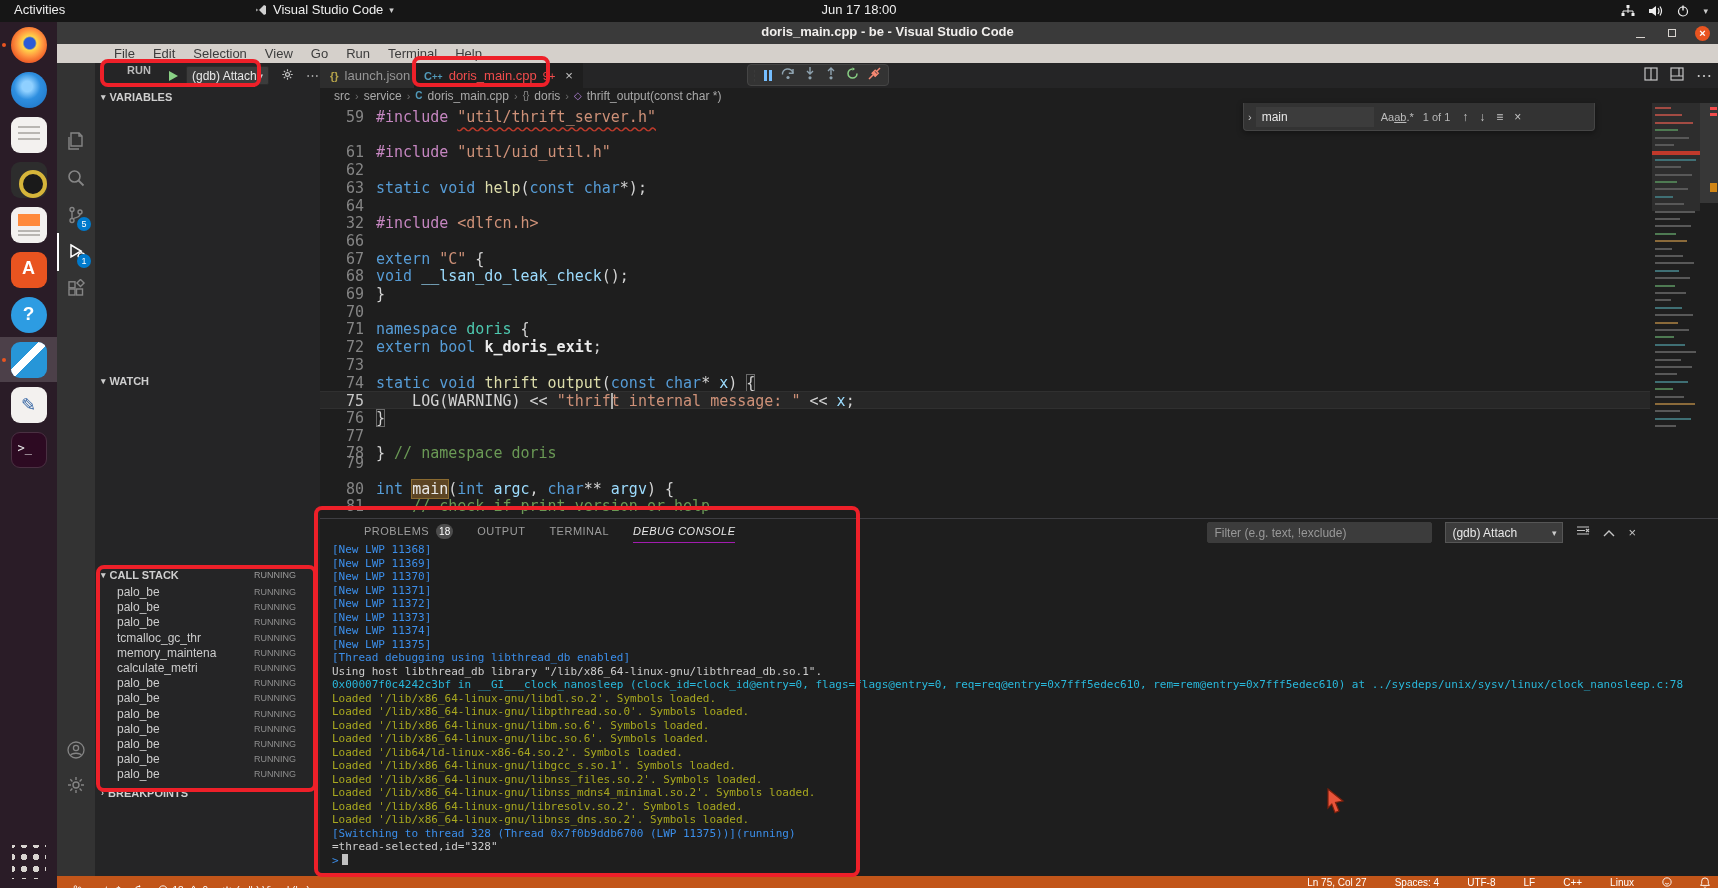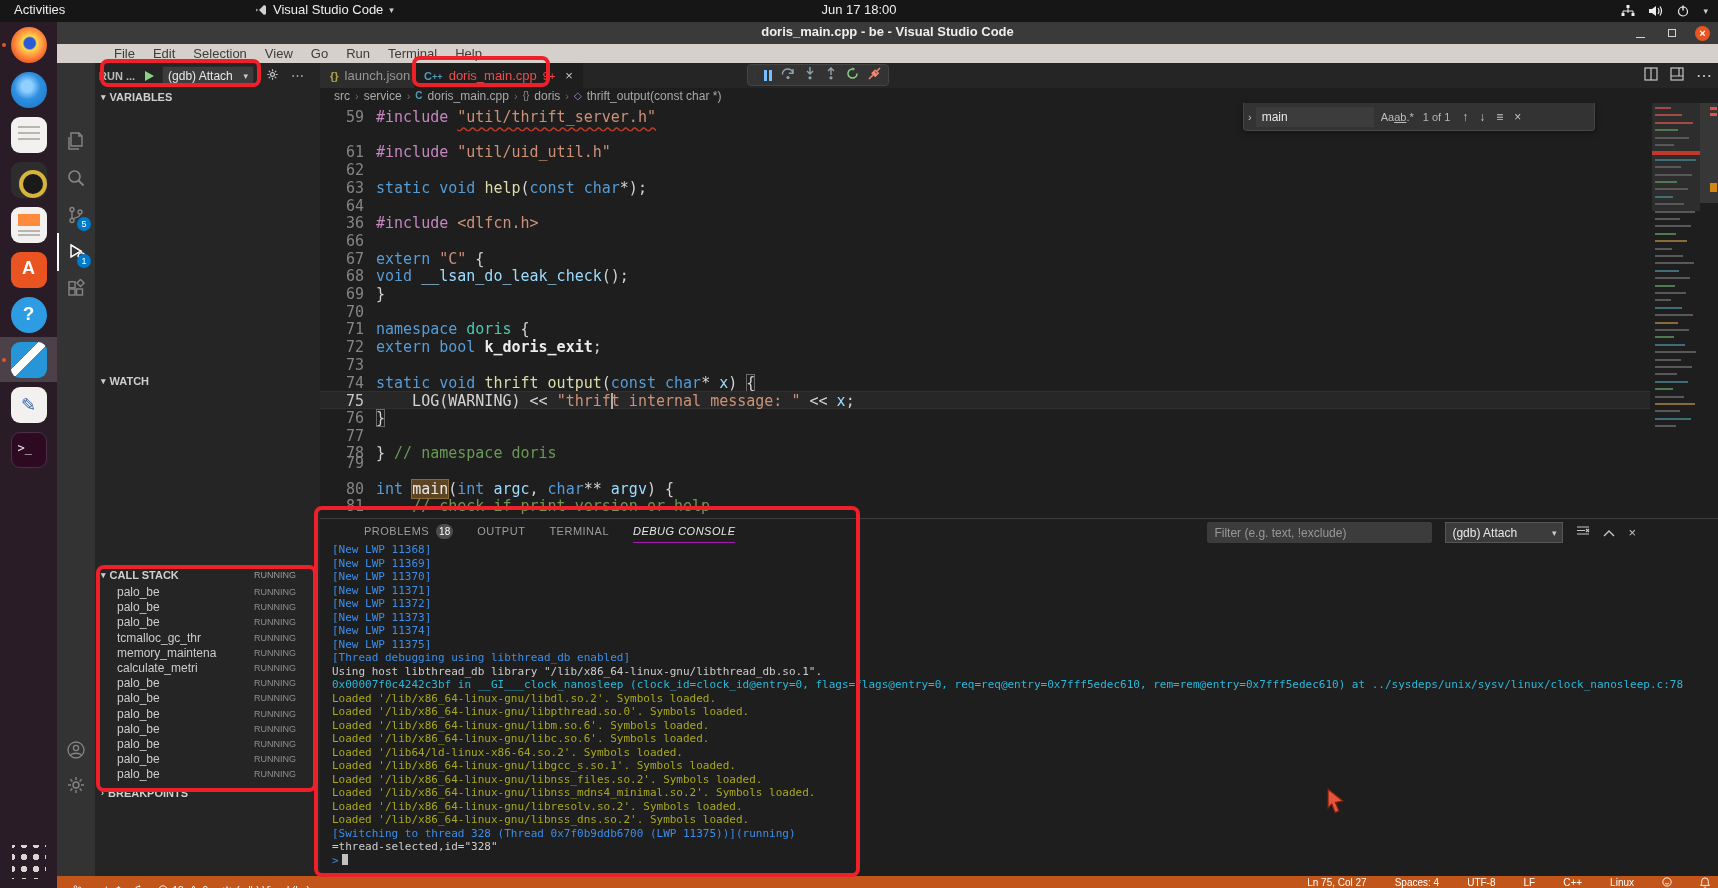--- a/index.html
+++ b/index.html
@@ -57,21 +57,21 @@
 
   
   .activitybar { position:absolute; left:57px; top:63px; width:38px; height:813px; background:#333333; z-index:2; }
   .ab-icon { position:absolute; left:0; width:38px; height:38px; display:flex; align-items:center; justify-content:center; color:#858585; }
   .ab-icon.active { color:#ffffff; border-left:2px solid #ffffff; }
   .ab-badge { position:absolute; right:4px; bottom:3px; min-width:14px; height:14px; border-radius:8px; background:#007acc; color:#fff; font-size:9px; line-height:14px; text-align:center; padding:0 2px; }
 
   
   .sidebar { position:absolute; left:95px; top:63px; width:225px; height:813px; background:#252526; color:#cccccc; z-index:2; }
   .run-row { position:absolute; left:0; top:0; width:225px; height:25px; display:flex; align-items:center; }
-  .run-label { font-size:11px; font-weight:bold; color:#bbbbbb; margin-left:4px; }
+  .run-label { font-size:11px; font-weight:bold; color:#bbbbbb; margin-left:32px; }
   .play-btn { width:0; height:0; border-left:9px solid #89d185; border-top:5px solid transparent; border-bottom:5px solid transparent; margin-left:10px; }
   .config-select { margin-left:8px; width:92px; height:19px; background:#3c3c3c; border:1px solid #2b2b2b; border-radius:2px; color:#e8e8e8; font-size:12px; display:flex; align-items:center; justify-content:space-between; padding:0 5px; }
   .run-gear { margin-left:12px; color:#c5c5c5; }
   .run-more { margin-left:12px; color:#c5c5c5; font-size:13px; letter-spacing:1px; }
   .section-h { position:absolute; left:0; width:225px; height:18px; font-size:11px; font-weight:bold; color:#cfcfcf; display:flex; align-items:center; }
   .section-h .chev { margin:0 4px 0 6px; font-size:9px; color:#cccccc; }
   .section-h .right-badge { position:absolute; right:24px; font-size:9px; font-weight:normal; color:#9b9b9b; }
   .callstack-rows { position:absolute; left:0; top:522px; width:225px; height:200px; }
   .cs-row { position:absolute; left:0; width:225px; height:15px; font-size:12px; color:#cccccc; }
   .cs-row .cs-name { position:absolute; left:22px; top:0; }
@@ -467,21 +467,21 @@
       <span class="bc-ico-method">◇</span>
       <span>thrift_output(const char *)</span>
     </div>
 
   <div class="code-area">
       <div class="code-line" style="top: 5px;"><span class="lnum">59</span><span class="ltxt"><span class="tk-inc">#include</span><span class="tk-def"> </span><span class="tk-strw">"util/thrift_server.h"</span></span></div>
       <div class="code-line" style="top: 40.4px;"><span class="lnum">61</span><span class="ltxt"><span class="tk-inc">#include</span><span class="tk-def"> </span><span class="tk-str">"util/uid_util.h"</span></span></div>
       <div class="code-line" style="top: 58.1px;"><span class="lnum">62</span><span class="ltxt"></span></div>
       <div class="code-line" style="top: 75.8px;"><span class="lnum">63</span><span class="ltxt"><span class="tk-kw">static</span><span class="tk-def"> </span><span class="tk-kw">void</span><span class="tk-def"> </span><span class="tk-fn">help</span><span class="tk-def">(</span><span class="tk-kw">const</span><span class="tk-def"> </span><span class="tk-kw">char</span><span class="tk-def">*);</span></span></div>
       <div class="code-line" style="top: 93.5px;"><span class="lnum">64</span><span class="ltxt"></span></div>
-      <div class="code-line" style="top: 111.2px;"><span class="lnum">36</span><span class="ltxt"><span class="tk-inc">#include</span><span class="tk-def"> </span><span class="tk-str">&lt;dlfcn.h&gt;</span></span></div>
+      <div class="code-line" style="top: 111.2px;"><span class="lnum">32</span><span class="ltxt"><span class="tk-inc">#include</span><span class="tk-def"> </span><span class="tk-str">&lt;dlfcn.h&gt;</span></span></div>
       <div class="code-line" style="top: 128.9px;"><span class="lnum">66</span><span class="ltxt"></span></div>
       <div class="code-line" style="top: 146.6px;"><span class="lnum">67</span><span class="ltxt"><span class="tk-kw">extern</span><span class="tk-def"> </span><span class="tk-str">"C"</span><span class="tk-def"> {</span></span></div>
       <div class="code-line" style="top: 164.3px;"><span class="lnum">68</span><span class="ltxt"><span class="tk-kw">void</span><span class="tk-def"> </span><span class="tk-var">__lsan_do_leak_check</span><span class="tk-def">();</span></span></div>
       <div class="code-line" style="top: 182px;"><span class="lnum">69</span><span class="ltxt"><span class="tk-def">}</span></span></div>
       <div class="code-line" style="top: 199.7px;"><span class="lnum">70</span><span class="ltxt"></span></div>
       <div class="code-line" style="top: 217.4px;"><span class="lnum">71</span><span class="ltxt"><span class="tk-kw">namespace</span><span class="tk-def"> </span><span class="tk-ns">doris</span><span class="tk-def"> {</span></span></div>
       <div class="code-line" style="top: 235.1px;"><span class="lnum">72</span><span class="ltxt"><span class="tk-kw">extern</span><span class="tk-def"> </span><span class="tk-kw">bool</span><span class="tk-def"> </span><span class="tk-gvar">k_doris_exit</span><span class="tk-def">;</span></span></div>
       <div class="code-line" style="top: 252.8px;"><span class="lnum">73</span><span class="ltxt"></span></div>
       <div class="code-line" style="top: 270.5px;"><span class="lnum">74</span><span class="ltxt"><span class="tk-kw">static</span><span class="tk-def"> </span><span class="tk-kw">void</span><span class="tk-def"> </span><span class="tk-fn">thrift_output</span><span class="tk-def">(</span><span class="tk-kw">const</span><span class="tk-def"> </span><span class="tk-kw">char</span><span class="tk-def">* </span><span class="tk-var">x</span><span class="tk-def">) </span><span class="tk-brk">{</span></span></div>
       <div class="code-line current" style="top: 288.2px;"><span class="lnum">75</span><span class="ltxt"><span class="tk-def">    LOG(WARNING) &lt;&lt; </span><span class="tk-str">"thrift internal message: "</span><span class="tk-def"> &lt;&lt; </span><span class="tk-var">x</span><span class="tk-def">;</span></span><div class="caret" style="left: 290.78px;"></div></div>

